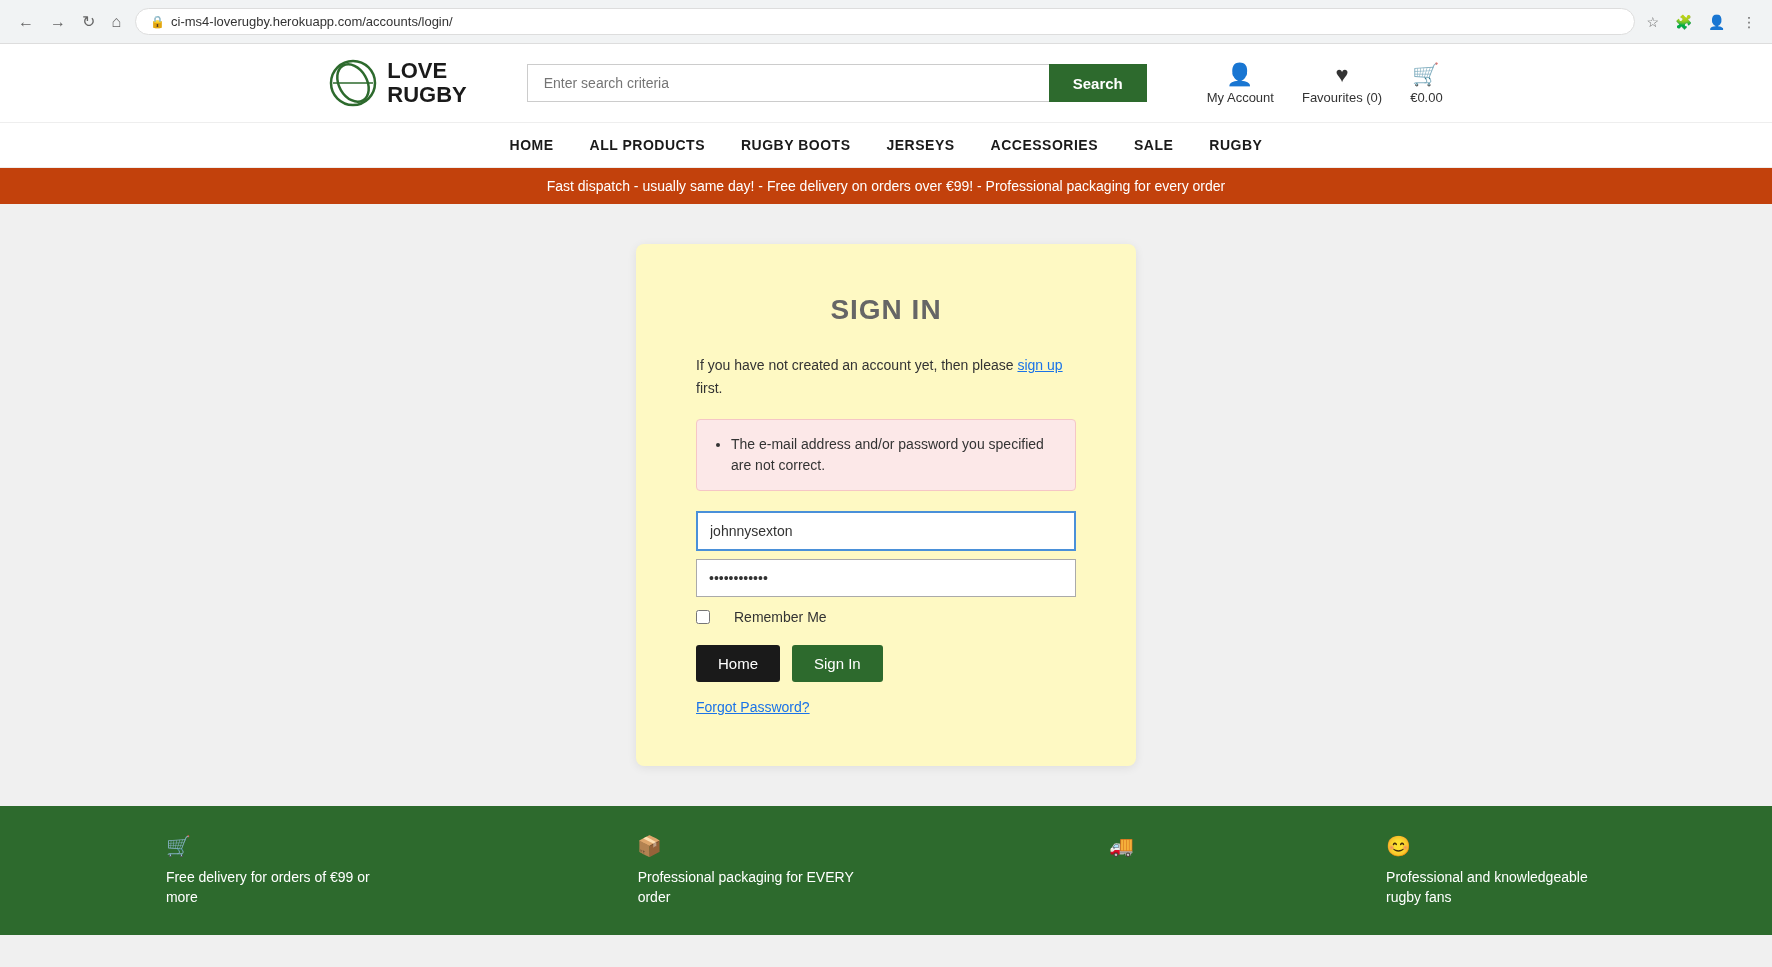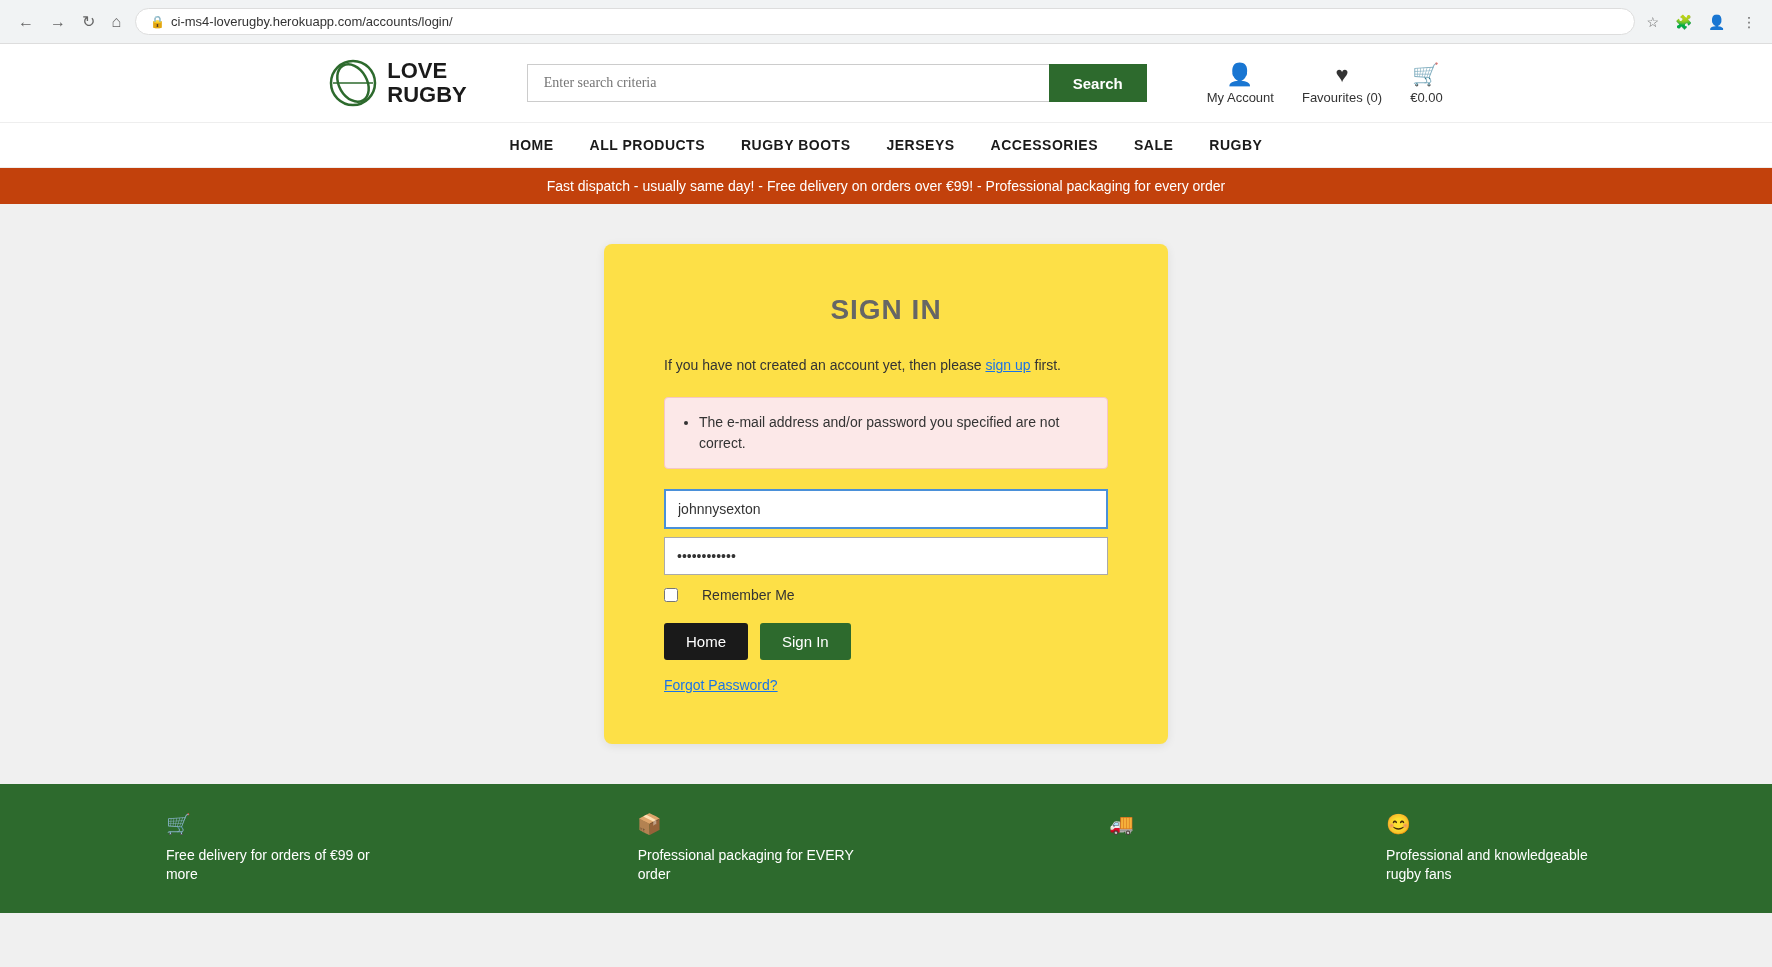--- a/index.html
+++ b/index.html
@@ -89,21 +89,20 @@
     }
     .search-input {
       flex: 1;
       border: 1px solid #ccc;
       border-right: none;
       padding: 10px 16px;
       font-size: 14px;
       color: #999;
       outline: none;
       border-radius: 0;
-      font-family: Liberation Serif, serif;
     }
     .search-button {
       background: #2d6a2d;
       color: white;
       border: none;
       padding: 10px 24px;
       font-size: 15px;
       font-weight: bold;
       cursor: pointer;
       border-radius: 0;
@@ -159,24 +158,24 @@
       background: #f0f0f0;
       padding: 40px 20px;
       min-height: 500px;
       display: flex;
       justify-content: center;
       align-items: flex-start;
     }
 
     
     .signin-card {
-      background: #fde047;
+      background: #fef9c3;
       border-radius: 8px;
       padding: 50px 60px;
-      width: 564px;
+      width: 500px;
       box-shadow: 0 2px 10px rgba(0,0,0,0.08);
     }
     .signin-title {
       font-size: 28px;
       font-weight: 700;
       text-align: center;
       color: #666;
       margin-bottom: 28px;
       letter-spacing: 1px;
     }

